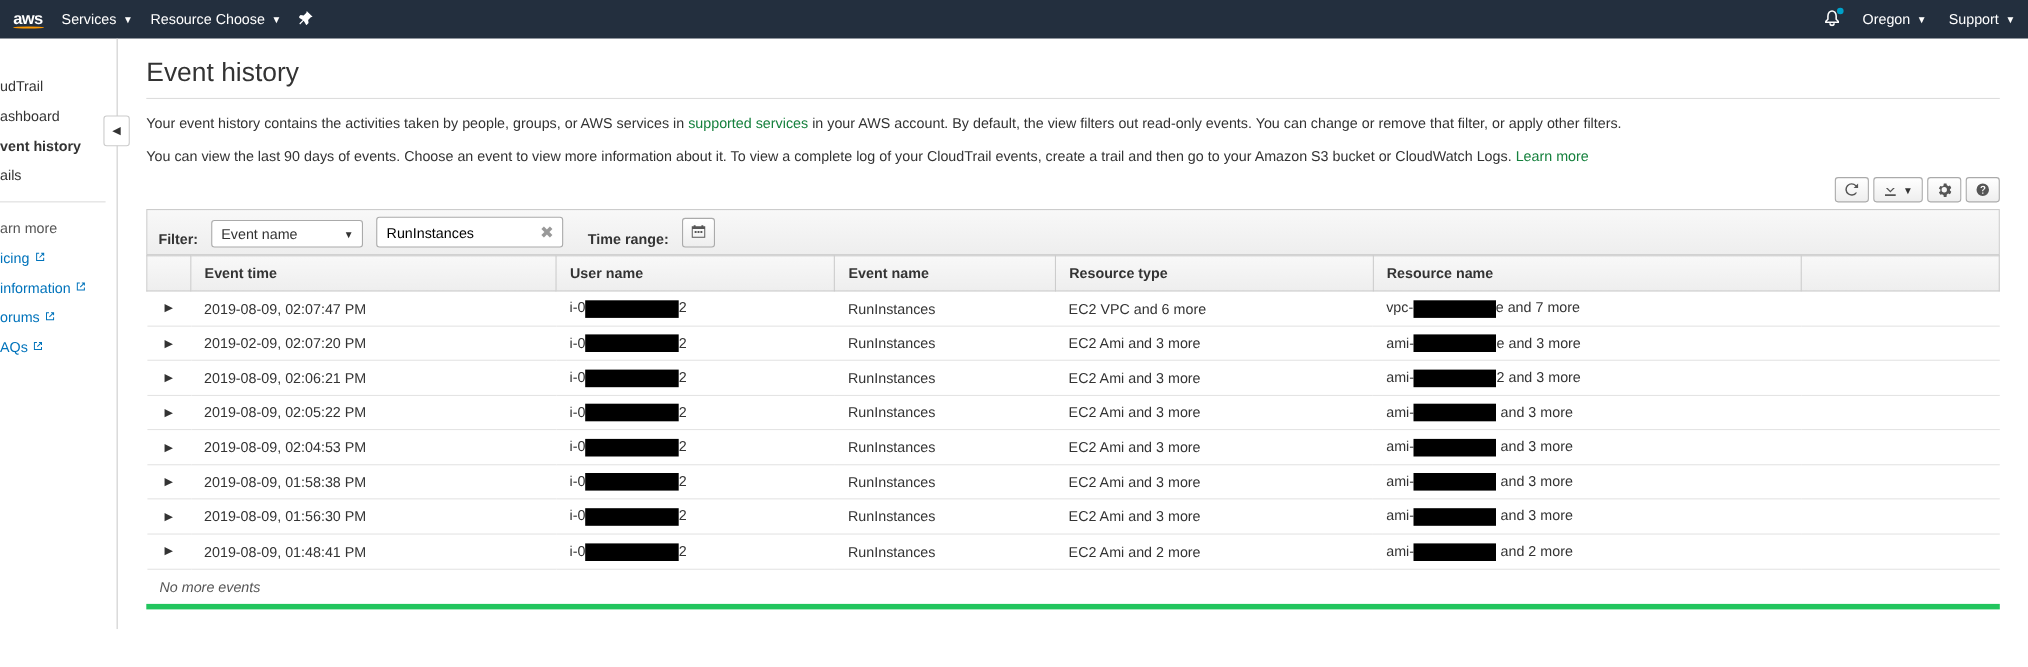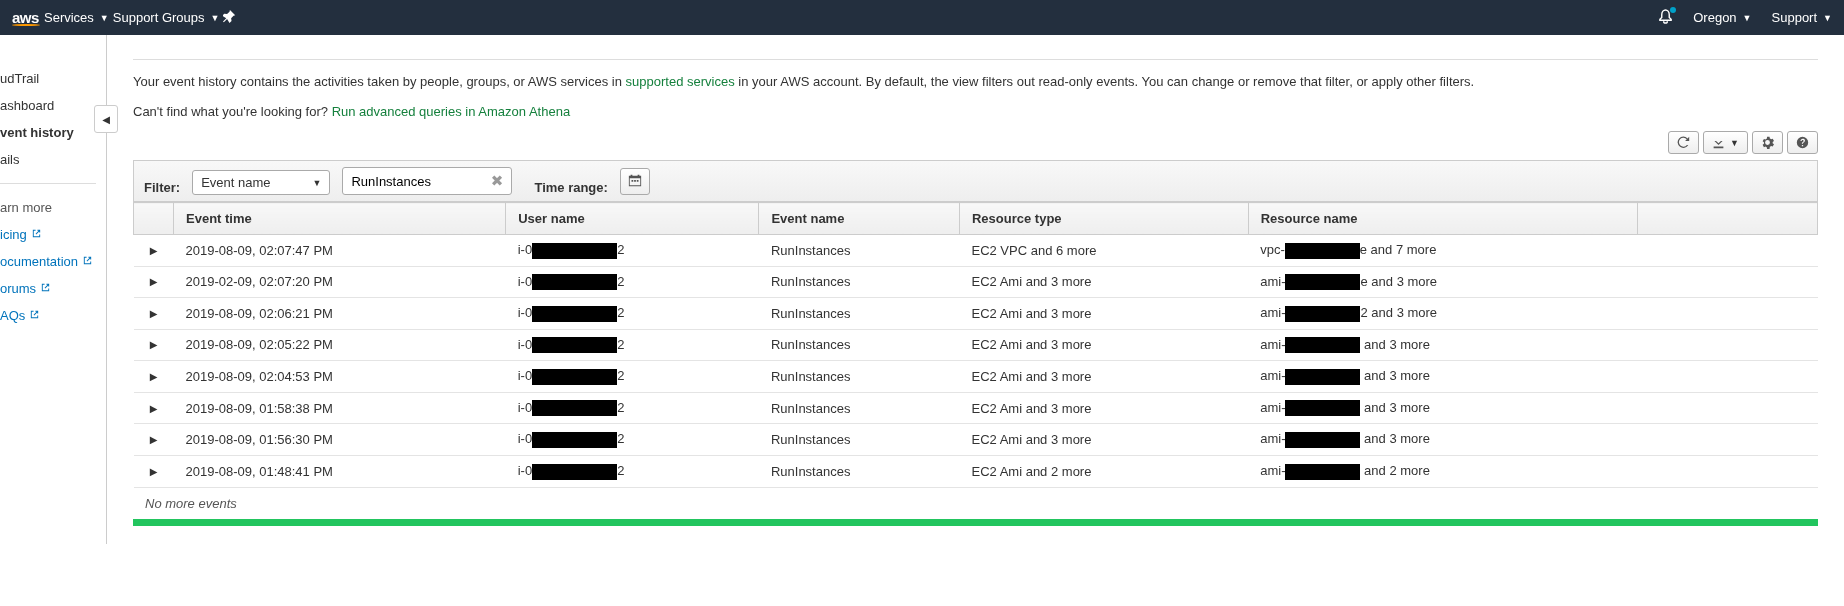--- a/index.html
+++ b/index.html
@@ -1,20 +1,20 @@
 <!DOCTYPE html>
 <html><head>
   <meta charset="utf-8">
   <style>
     * { margin: 0; padding: 0; box-sizing: border-box; }
     body { font-family: "Amazon Ember", "Helvetica Neue", Arial, sans-serif; font-size: 13px; color: #333; background: #fff; }
     
     
     .navbar { background: #232f3e; height: 35px; display: flex; align-items: center; padding: 0 12px; color: #fff; }
-    .navbar-left { display: flex; align-items: center; gap: 4px; flex: 1; }
+    .navbar-left { display: flex; align-items: center; gap: 16px; flex: 1; }
     .navbar-right { display: flex; align-items: center; gap: 20px; }
     .aws-logo { font-weight: bold; color: #fff; font-size: 15px; letter-spacing: -0.5px; }
     .aws-logo .smile { display: block; height: 2px; background: #ff9900; margin-top: -2px; border-radius: 50%; width: 28px; }
     .nav-item { display: flex; align-items: center; gap: 6px; font-size: 13px; cursor: pointer; }
     .nav-caret { font-size: 9px; }
     .pin-icon svg { width: 13px; height: 13px; fill: #fff; }
     .bell { position: relative; }
     .bell svg { width: 15px; height: 15px; fill: none; stroke: #fff; stroke-width: 1.5; }
     .bell-dot { position: absolute; top: -2px; right: -3px; width: 6px; height: 6px; border-radius: 50%; background: #00a1c9; }
     
@@ -56,39 +56,39 @@
     .cal-btn { background: linear-gradient(#fff, #eee); border: 1px solid #aaa; border-radius: 3px; padding: 4px 7px; cursor: pointer; }
     .cal-btn svg { width: 14px; height: 14px; fill: #555; }
     
     
     .table { width: 100%; border-collapse: collapse; font-size: 13px; }
     .table thead th { background: linear-gradient(#f8f8f8, #eee); border: 1px solid #ccc; padding: 8px 12px; text-align: left; font-weight: bold; color: #333; }
     .table thead th:first-child { width: 40px; }
     .table tbody td { border-bottom: 1px solid #e4e4e4; padding: 7px 12px; color: #333; vertical-align: middle; }
     .expand { text-align: center; cursor: pointer; color: #555; font-size: 10px; width: 40px; }
     .redact { display: inline-block; background: #000; height: 16px; vertical-align: middle; }
-    .no-more { font-style: italic; color: #555; padding: 8px 12px; border-bottom: 7px solid #22c55e; }
+    .no-more { font-style: italic; color: #555; padding: 8px 12px; border-bottom: 5px solid #22c55e; }
     
     .caret-down { font-size: 9px; margin-left: 2px; }
   </style>
 </head>
 <body>
 
 <div class="navbar">
   <div class="navbar-left">
     <div class="aws-logo">
       <span>aws</span>
       <span class="smile"></span>
     </div>
     <div class="nav-item">
       <span>Services</span>
         <span class="nav-caret">▼</span>
     </div>
     <div class="nav-item">
-      <span>Support Groups</span>
+      <span>Resource Choose</span>
         <span class="nav-caret">▼</span>
     </div>
     <div class="pin-icon">
       <svg viewBox="0 0 16 16">
           <path d="M9.5 1l5.5 5.5-2 .5-3 3 .5 3.5L8 16l-3-5-4 4-1-1 4-4-5-3 2.5-2.5 3.5.5 3-3 .5-2z"></path>
         </svg>
     </div>
   </div>
   <div class="navbar-right">
     <div class="bell">
@@ -118,46 +118,47 @@
     <div class="sidebar-item">ails</div>
     <div class="sidebar-sep"></div>
     <div class="sidebar-heading">arn more</div>
     <div class="sidebar-item sidebar-link">
       <span>icing</span>
       <span class="ext-icon"><svg viewBox="0 0 12 12">
             <path d="M2 2h3v1H3v6h6V7h1v3H2V2zm5 0h3v3H9V3.7L5.7 7 5 6.3 8.3 3H7V2z"></path>
           </svg></span>
     </div>
     <div class="sidebar-item sidebar-link">
-      <span>ocumentation</span>
+      <span>information</span>
       <span class="ext-icon"><svg viewBox="0 0 12 12">
             <path d="M2 2h3v1H3v6h6V7h1v3H2V2zm5 0h3v3H9V3.7L5.7 7 5 6.3 8.3 3H7V2z"></path>
           </svg></span>
     </div>
     <div class="sidebar-item sidebar-link">
       <span>orums</span>
       <span class="ext-icon"><svg viewBox="0 0 12 12">
             <path d="M2 2h3v1H3v6h6V7h1v3H2V2zm5 0h3v3H9V3.7L5.7 7 5 6.3 8.3 3H7V2z"></path>
           </svg></span>
     </div>
     <div class="sidebar-item sidebar-link">
       <span>AQs</span>
       <span class="ext-icon"><svg viewBox="0 0 12 12">
             <path d="M2 2h3v1H3v6h6V7h1v3H2V2zm5 0h3v3H9V3.7L5.7 7 5 6.3 8.3 3H7V2z"></path>
           </svg></span>
     </div>
   </div>
 
   <div class="main">
+    <h1 class="page-title">Event history</h1>
     <hr class="hr">
     <p class="desc">
       <span>Your event history contains the activities taken by people, groups, or AWS services in </span><a href="#">supported services</a><span> in your AWS account. By default, the view filters out read-only events. You can change or remove that filter, or apply other filters.</span>
     </p>
     <p class="desc">
-      <span>Can't find what you're looking for? </span><a href="#">Run advanced queries in Amazon Athena</a>
+      <span>You can view the last 90 days of events. Choose an event to view more information about it. To view a complete log of your CloudTrail events, create a trail and then go to your Amazon S3 bucket or CloudWatch Logs. </span><a href="#">Learn more</a>
     </p>
 
     <div class="toolbar">
       <button class="tool-btn">
         <svg viewBox="0 0 16 16">
             <path d="M13 3a7 7 0 10.9 8h-1.7A5.5 5.5 0 1112 4l-2 2h5V1l-2 2z"></path>
           </svg>
       </button>
       <button class="tool-btn">
         <svg viewBox="0 0 16 16">

